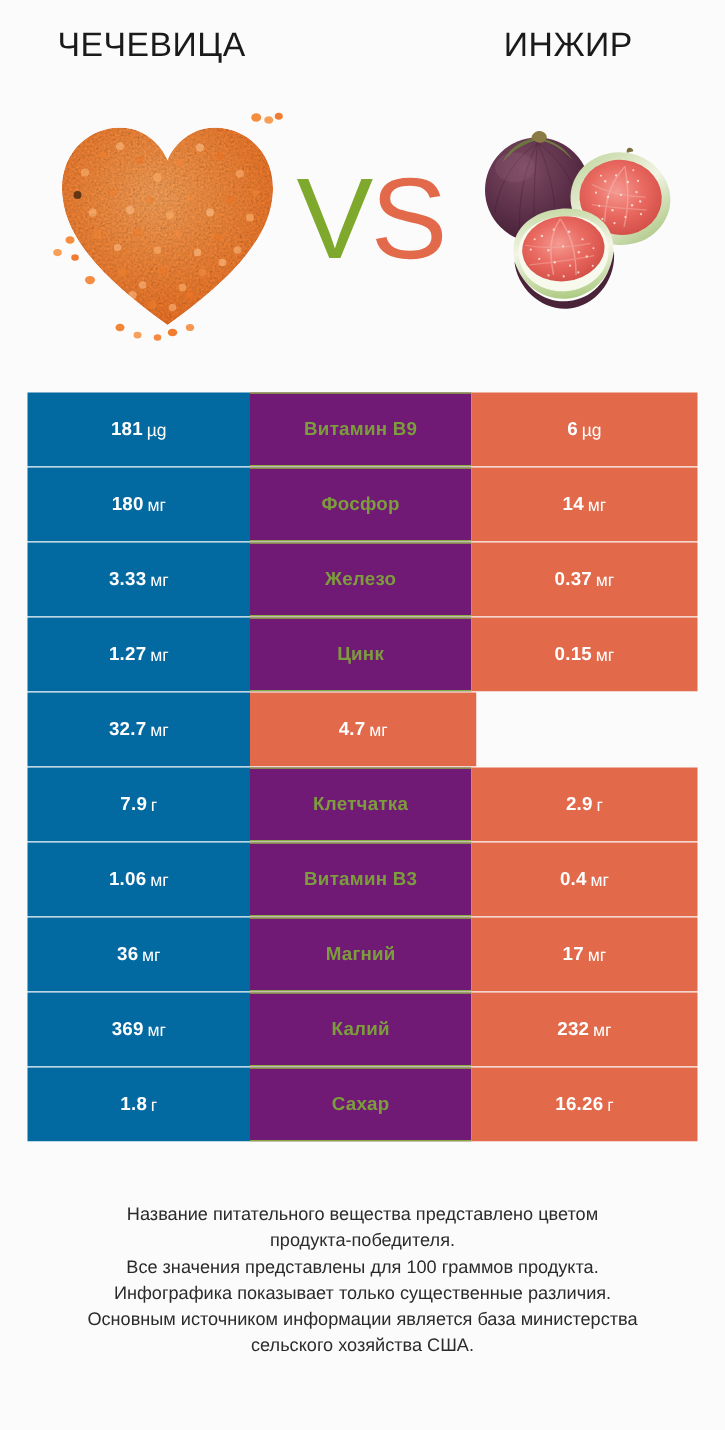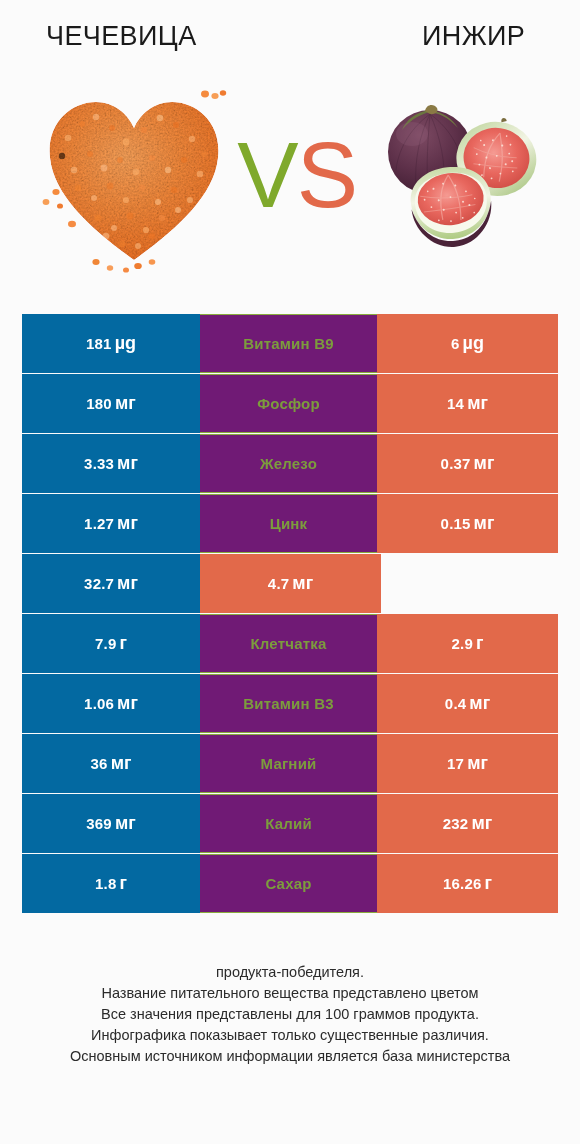--- a/index.html
+++ b/index.html
@@ -34,21 +34,21 @@
     position: absolute;
     top: 20px;
     font-size: 27px;
     font-weight: 400;
     letter-spacing: 0.4px;
     color: #1a1a1a;
     white-space: nowrap;
     line-height: 32px;
   }
   .title-left { left: 46px; }
-  .title-right { left: 422px; }
+  .title-right { left: 403px; }
 
   
   .hero {
     position: absolute;
     top: 72px;
     left: 0;
     width: 580px;
     height: 228px;
   }
   .hero-left {
@@ -115,22 +115,22 @@
     background: #e2694a;
     color: #ffffff;
   }
   .val {
     font-size: 15px;
     font-weight: bold;
     letter-spacing: 0.2px;
     white-space: nowrap;
   }
   .unit {
-    font-size: 18px;
-    font-weight: bold;
+    font-size: 14px;
+    font-weight: normal;
     margin-left: 3px;
   }
   .label {
     font-size: 15px;
     font-weight: bold;
     letter-spacing: 0.2px;
     white-space: nowrap;
   }
 
   
@@ -490,20 +490,21 @@
       </div>
       <div class="cell cell-right">
         <span class="val">16.26</span>
           <span class="unit">г</span>
       </div>
     </div>
 
   </div>
 
   <div class="footer">
+    <div>Название питательного вещества представлено цветом</div>
     <div>продукта-победителя.</div>
-    <div>Название питательного вещества представлено цветом</div>
     <div>Все значения представлены для 100 граммов продукта.</div>
     <div>Инфографика показывает только существенные различия.</div>
     <div>Основным источником информации является база министерства</div>
+    <div>сельского хозяйства США.</div>
   </div>
 
 </div>
 
 </body></html>

